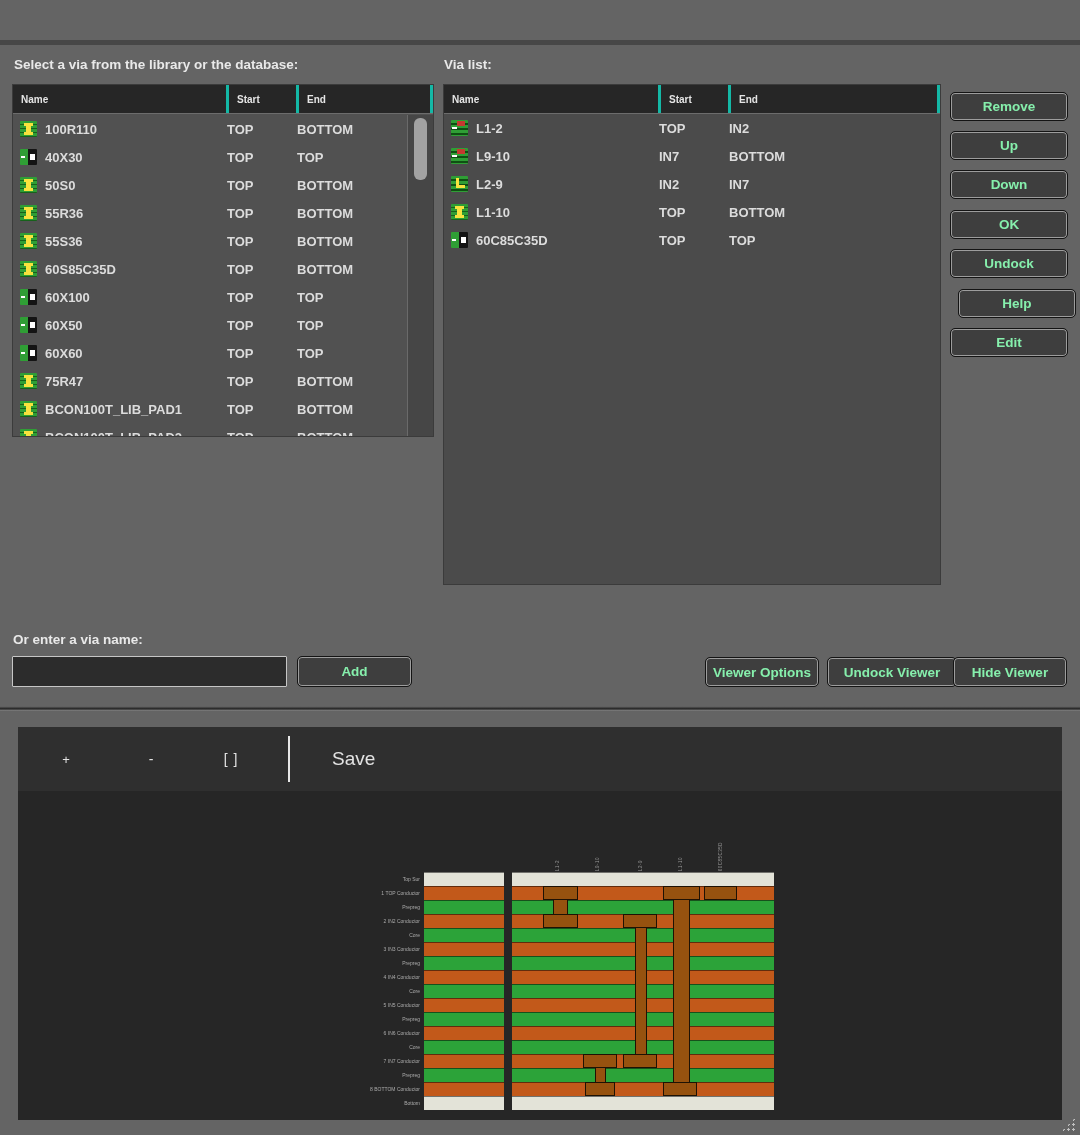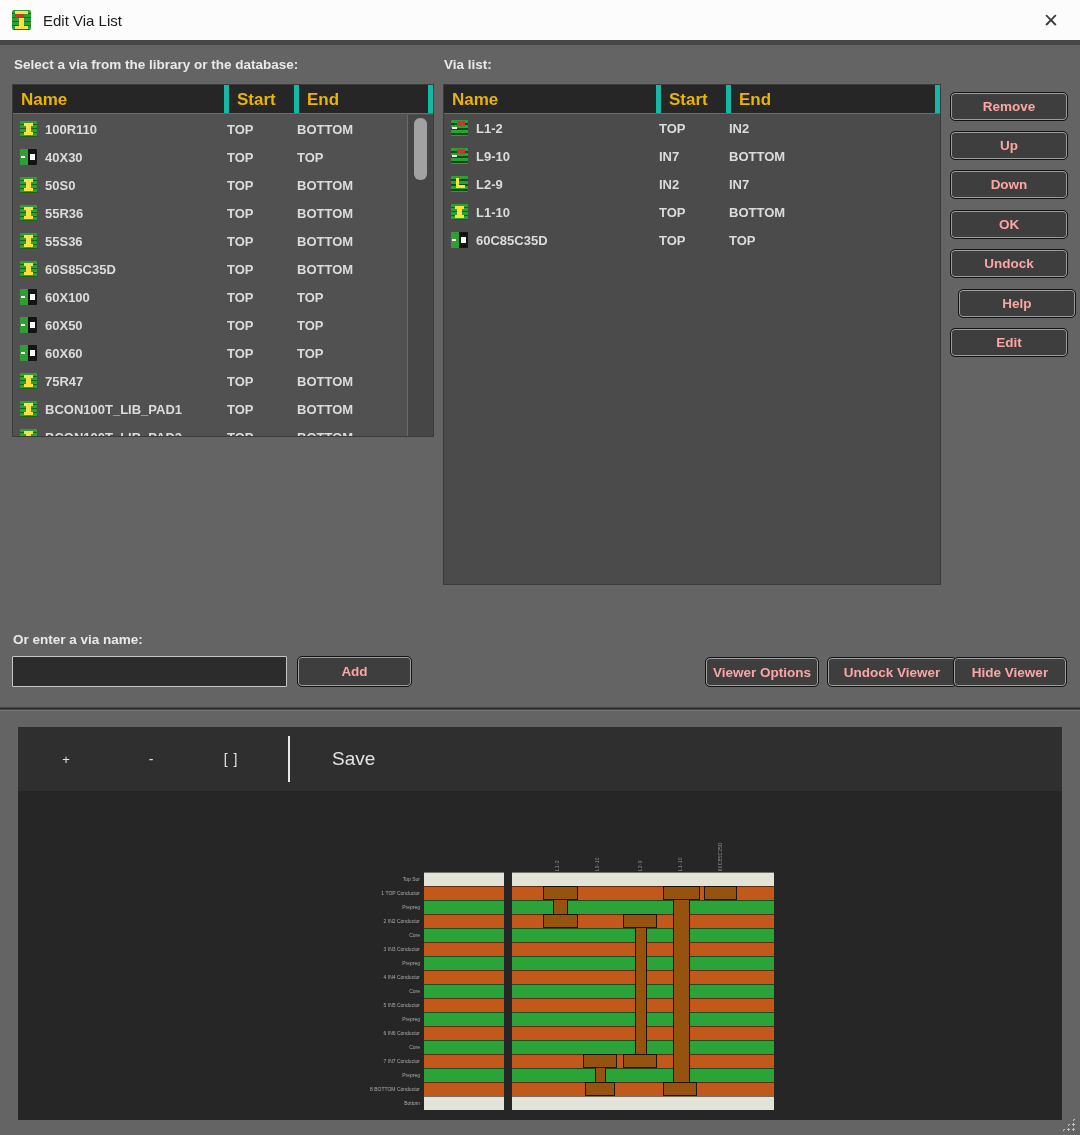--- a/index.html
+++ b/index.html
@@ -21,22 +21,22 @@
     border-radius:2px; }
   .titlebar .title { font-size:15px; color:#1c1c1c; }
   .titlebar .close { margin-left:auto; width:34px; text-align:center; font-size:19px; color:#3f3f3f; cursor:default; }
   .title-shadow { position:absolute; left:0; top:40px; width:100%; height:5px; background:#474747; }
 
   .section-label { position:absolute; font-size:13.5px; font-weight:600; color:#e9e9e9; }
 
   
   .vtable { position:absolute; background:#515151; border:1px solid #3b3b3b; overflow:hidden; }
   .vtable .thead { display:flex; height:29px; background:#262626; border-bottom:1px solid #6c6c6c; }
-  .vtable .thead .hcell { font-size:17px; font-weight:700; color:#eab308; line-height:29px;
-    padding-left:8px; border-right:5px solid #14b8a6; }
+  .vtable .thead .hcell { font-size:10px; font-weight:700; color:#e5e5e5; line-height:29px;
+    padding-left:8px; border-right:3px solid #14b8a6; }
   .trow { display:flex; align-items:center; height:28px; }
   .trow .vicon { width:17px; height:16px; margin-left:7px; flex:none; border-radius:1px; }
   .trow .cell { font-size:13px; font-weight:700; color:#dcdcdc; padding-left:8px;
     white-space:nowrap; overflow:hidden; }
 
   
   .lib-table .hname  { width:216px; } .lib-table .hstart { width:70px; } .lib-table .hend { flex:1; border-right:none; }
   .lib-table .cname  { width:182px; } .lib-table .cstart { width:70px; } .lib-table .cend { flex:1; }
   .via-table .hname  { width:217px; } .via-table .hstart { width:70px; } .via-table .hend { flex:1; border-right:none; }
   .via-table .cname  { width:183px; } .via-table .cstart { width:70px; } .via-table .cend { flex:1; }
@@ -64,21 +64,21 @@
       linear-gradient(#ffffff,#ffffff) 1px 7px / 5px 2px no-repeat,
       repeating-linear-gradient(180deg,#2f9e35 0 3px,#0f4f13 3px 5px); }
   .vicon.buried {
     background:
       linear-gradient(#f7e33d,#f7e33d) 5px 2px / 3px 10px no-repeat,
       linear-gradient(#f7e33d,#f7e33d) 5px 9px / 9px 3px no-repeat,
       repeating-linear-gradient(180deg,#2f9e35 0 3px,#0f4f13 3px 5px); }
 
   
   .btn { position:absolute; height:29px; background:#3e3e3e; border:1px solid #141414;
-    box-shadow:inset 0 0 0 1px #9d9d9d; border-radius:5px; color:#fca5a5;
+    box-shadow:inset 0 0 0 1px #9d9d9d; border-radius:5px; color:#86efac;
     font-size:13.5px; font-weight:700; text-align:center; line-height:27px; cursor:default; }
   .side-btn { left:950px; width:118px; }
 
   
   .groupbox { position:absolute; border:1px solid #a6a6a6; border-radius:1px; }
   .groupbox .legend { position:absolute; top:-9px; left:10px; padding:0 5px; background:#646464;
     font-size:13px; font-weight:700; color:#ececec; }
   .chk-row { position:absolute; display:flex; align-items:center; }
   .chk-box { width:17px; height:17px; background:#ffffff; border:2px solid #1d1d1d; position:relative; }
   .chk-box .mark { position:absolute; left:3px; top:1px; width:7px; height:9px;
@@ -117,25 +117,20 @@
 
   .grip { position:absolute; right:4px; bottom:3px; width:15px; height:15px;
     background-image:radial-gradient(#c0c0c0 1.2px, transparent 1.4px);
     background-size:5px 5px; clip-path:polygon(100% 0, 100% 100%, 0 100%); }
 </style>
 </head>
 <body>
 
 <div class="window">
 
-  <div class="titlebar">
-    <span class="app-icon"></span>
-    <span class="title">Edit Via List</span>
-    <span class="close">✕</span>
-  </div>
   <div class="title-shadow"></div>
 
   <div class="section-label" style="left:14px; top:57px;">Select a via from the library or the database:</div>
   <div class="section-label" style="left:444px; top:57px;">Via list:</div>
 
   <div class="vtable lib-table" style="left:12px; top:84px; width:422px; height:353px;">
     <div class="thead">
       <div class="hcell hname">Name</div>
       <div class="hcell hstart">Start</div>
       <div class="hcell hend">End</div>

